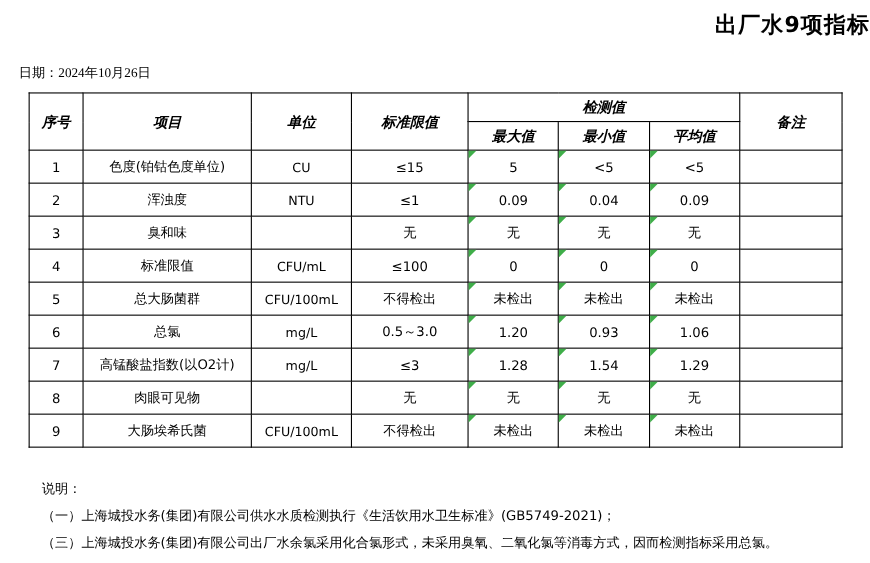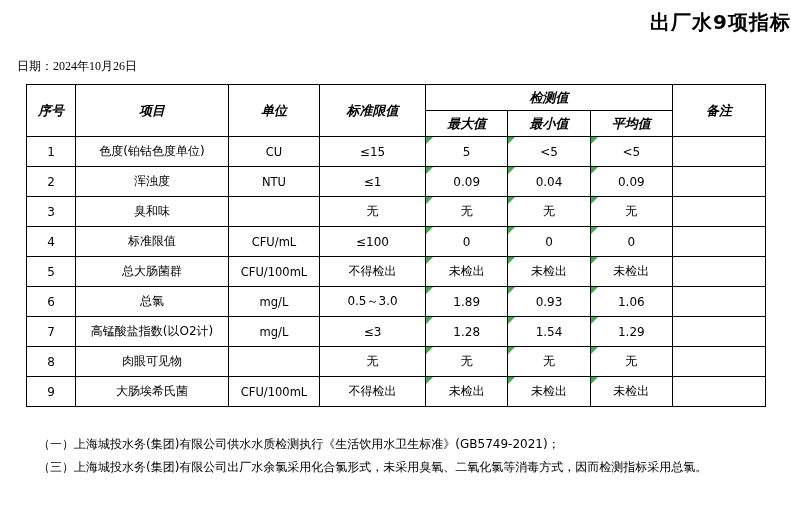--- a/index.html
+++ b/index.html
@@ -185,21 +185,21 @@
         <td class="mark">未检出</td>
         <td class="mark">未检出</td>
         <td class="mark">未检出</td>
         <td></td>
       </tr>
       <tr class="brow">
         <td>6</td>
         <td class="left">总氯</td>
         <td class="unitcell">mg/L</td>
         <td class="limitcell">0.5～3.0</td>
-        <td class="mark">1.89</td>
+        <td class="mark">1.20</td>
         <td class="mark">0.93</td>
         <td class="mark">1.06</td>
         <td></td>
       </tr>
       <tr class="brow">
         <td>7</td>
         <td class="left">高锰酸盐指数(以O2计)</td>
         <td class="unitcell">mg/L</td>
         <td class="limitcell">≤3</td>
         <td class="mark">1.28</td>
@@ -224,17 +224,18 @@
         <td class="limitcell">不得检出</td>
         <td class="mark">未检出</td>
         <td class="mark">未检出</td>
         <td class="mark">未检出</td>
         <td></td>
       </tr>
     </tbody>
   </table>
 
   <div class="notes">
+    <div class="note-title">说明：</div>
     <div class="note">（一）上海城投水务(集团)有限公司供水水质检测执行《生活饮用水卫生标准》(GB5749-2021)；</div>
     <div class="note">（三）上海城投水务(集团)有限公司出厂水余氯采用化合氯形式，未采用臭氧、二氧化氯等消毒方式，因而检测指标采用总氯。</div>
   </div>
 
 </div>
 
 </body></html>

